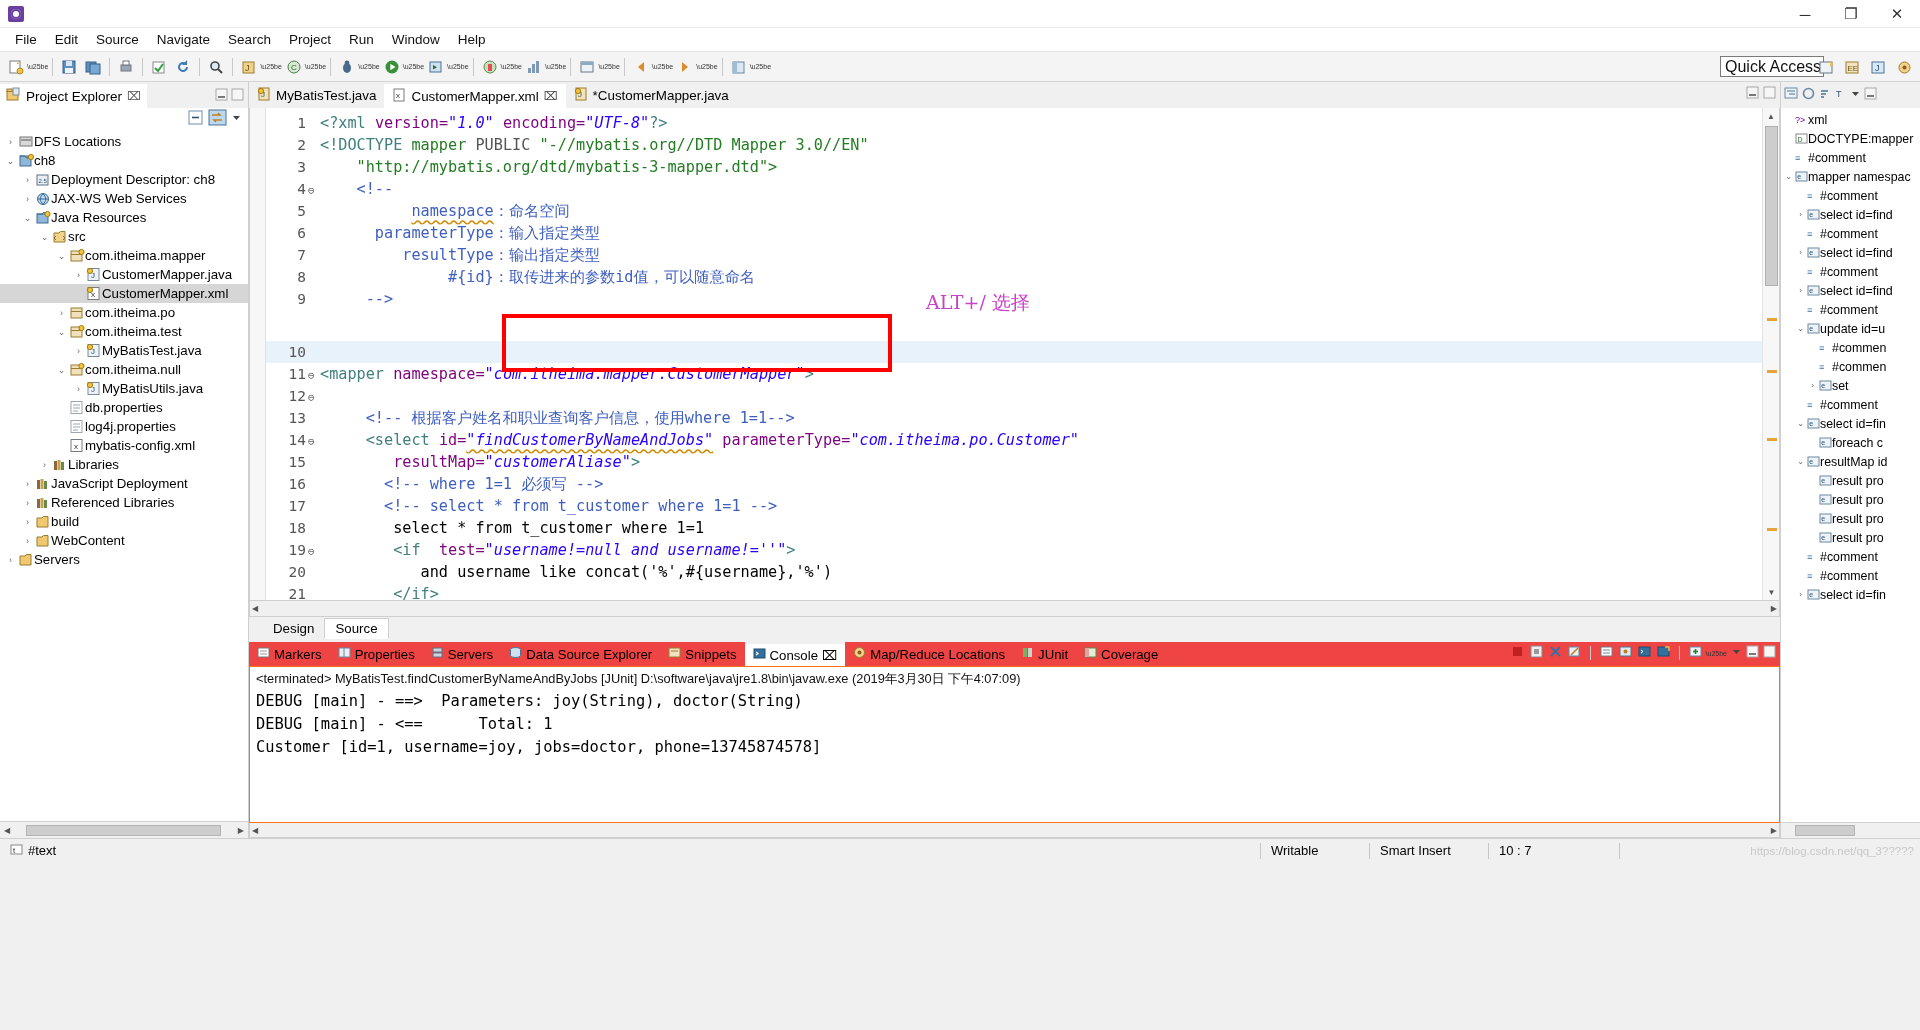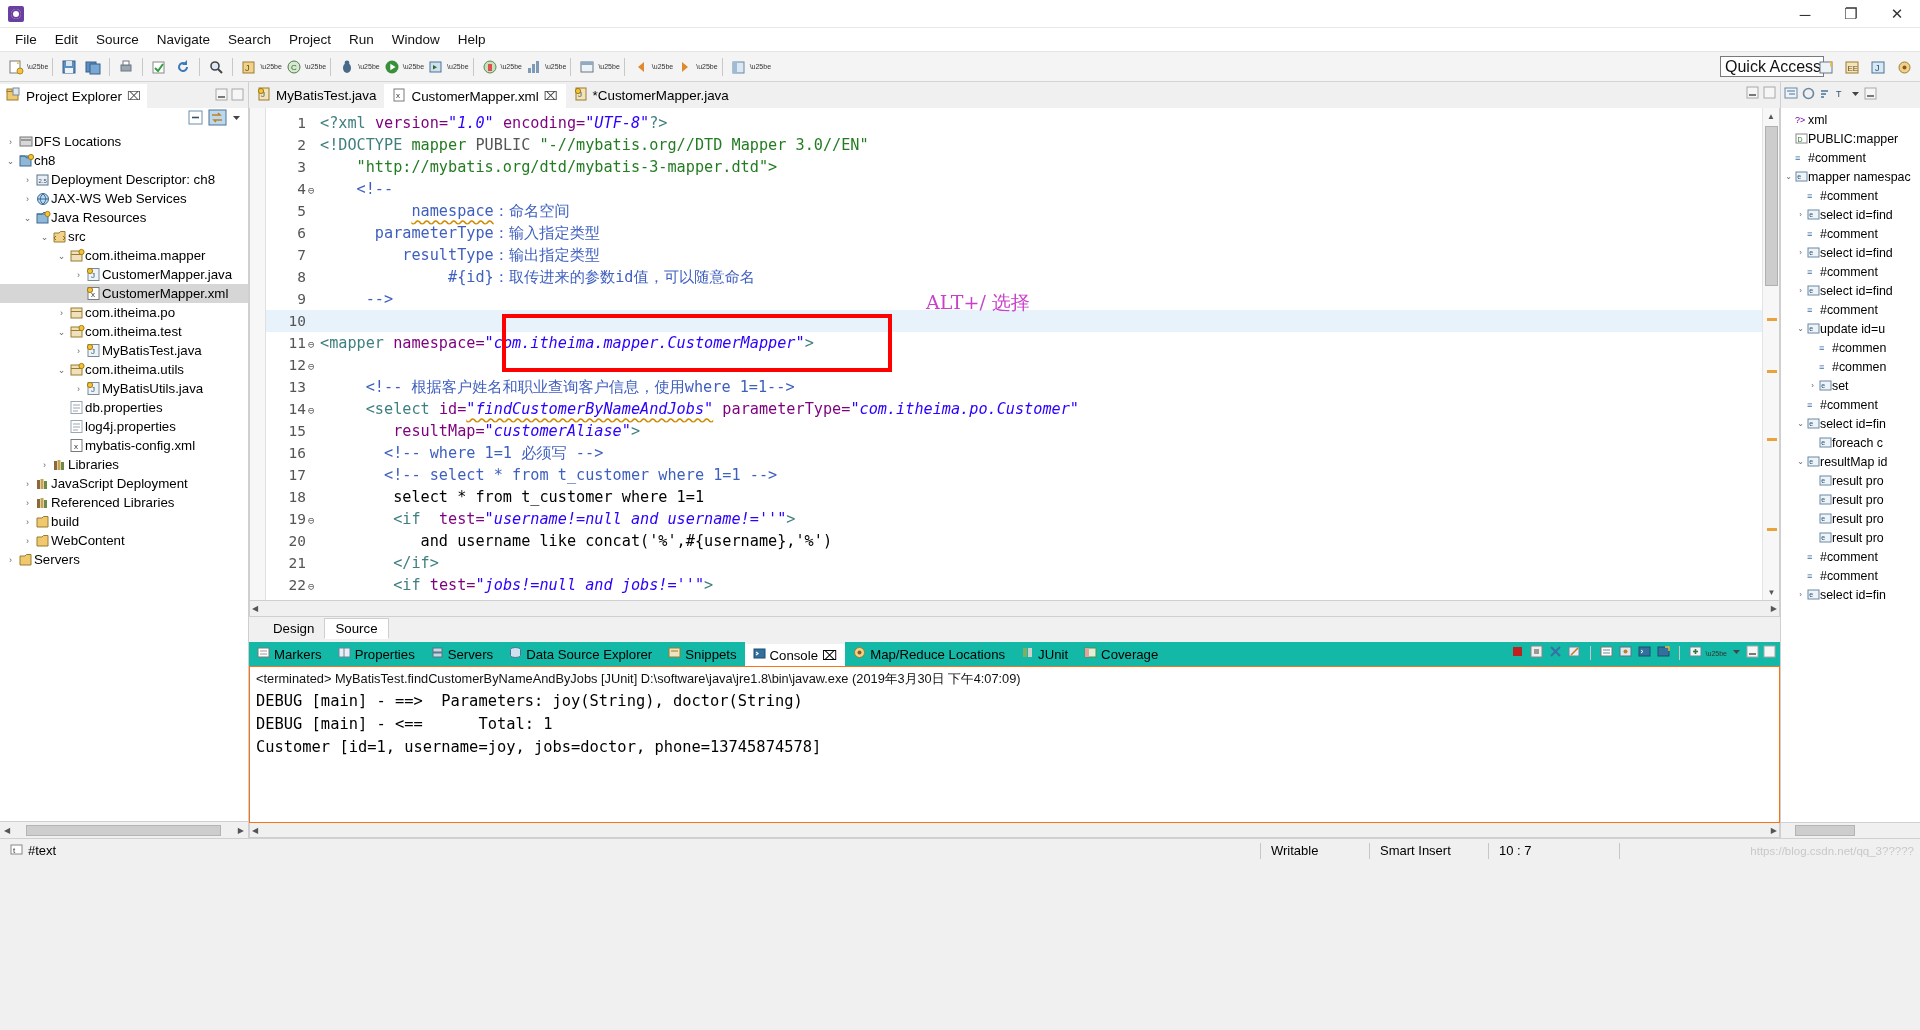--- a/index.html
+++ b/index.html
@@ -75,21 +75,21 @@
   #gutter-mark{ width:16px; background:#f7f7f7; border-right:1px solid #e0e0e0;
       position:relative; flex:0 0 16px; }
   #code-area{ flex:1; position:relative; overflow:hidden; min-width:0; }
   pre#code{ font-family:"DejaVu Sans Mono", monospace; font-size:15.2px; line-height:22px;
       margin:0; padding:4px 0 0 0; white-space:pre; }
   .ln{ display:block; height:22px; position:relative; }
   .lnum{ position:absolute; left:0; width:40px; text-align:right; color:#555;
       font-family:"DejaVu Sans Mono", monospace; font-size:14.5px; }
   .fold{ position:absolute; left:42px; width:10px; color:#666; font-size:11px; top:2px;}
   .ltxt{ margin-left:54px; display:inline-block; }
-  .hl-line{ background:#e8f2fb; }
+  .hl-line{ background:#e8f2fb;margin-top:31px; }
   .k-tag{ color:#3f7f7f; }
   .k-attr{ color:#7f007f; }
   .k-str{ color:#2a00ff; font-style:italic; }
   .k-cmt{ color:#3f5fbf; }
   .k-doct{ color:#555; }
   .k-green{ color:#237c22; }
   .k-blk{ color:#000; }
   .squig{ text-decoration:underline; text-decoration-style:wavy;
       text-decoration-color:#d08a00; text-underline-offset:3px; }
   #redbox{ position:absolute; border:4px solid #ff0000; pointer-events:none; }
@@ -103,21 +103,21 @@
   .ovmark{ position:absolute; right:2px; width:10px; height:3px; }
   #ed-hbar{ height:16px; background:#f0f0f0; border:1px solid #cfcfcf; border-top:none;
       display:flex; align-items:center; justify-content:space-between; padding:0 2px;
       font-size:8px; color:#555; }
   #designrow{ height:23px; background:#f0f0f0; display:flex; align-items:center; padding-left:14px; gap:0; }
   #designrow .dtab{ padding:2px 10px; font-size:13.3px; }
   #designrow .dtab.active{ background:#fff; border:1px solid #cfcfcf; border-bottom:1px solid #fff; }
 
   
   #console{ height:196px; display:flex; flex-direction:column; margin-top:2px; }
-  #cons-tabrow{ height:24px; background:#14b8a6; display:flex; align-items:center;
+  #cons-tabrow{ height:24px; background:#ef4444; display:flex; align-items:center;
       position:relative; gap:0; }
   .ctab{ display:flex; align-items:center; gap:4px; padding:0 8px; height:24px;
       font-size:13.2px; }
   .ctab.active{ background:#fff; border-top:2px solid #f0f0f0; font-weight:normal; }
   #cons-tools{ position:absolute; right:4px; top:2px; display:flex; align-items:center; gap:4px; }
   #cons-body{ flex:1; background:#fff; border:1px solid #f97316; padding:2px 4px; overflow:hidden;
       position:relative; }
   #cons-head{ font-size:12.8px; color:#111; padding:2px 2px 2px 2px;
       font-family:"Liberation Sans",sans-serif; }
   #cons-out{ font-family:"DejaVu Sans Mono", monospace; font-size:15.4px; line-height:23px;
@@ -502,21 +502,21 @@
         </div>
         <div class="row" style="padding-left: 55px;">
           <span class="arrow">⌄</span>
           <span class="ic">
             <svg width="16" height="15">
               <rect x="2" y="3" width="11" height="10" fill="#f0e0bc" stroke="#9a7c30"></rect>
               <line x1="2" y1="6.5" x2="13" y2="6.5" stroke="#9a7c30"></line>
               <circle cx="12.5" cy="4" r="2.6" fill="#f6c23a" stroke="#a07c10"></circle>
             </svg>
           </span>
-          <span>com.itheima.utils</span>
+          <span>com.itheima.null</span>
         </div>
         <div class="row" style="padding-left: 72px;">
           <span class="arrow">›</span>
           <span class="ic">
             <svg width="16" height="15">
               <rect x="2" y="1.5" width="11" height="12" fill="#eef3f8" stroke="#7a8a99"></rect>
               <text x="5" y="11" font-size="8" fill="#20506e">J</text>
               <circle cx="4" cy="4" r="2.6" fill="#f6c23a" stroke="#a07c10"></circle>
             </svg>
           </span>
@@ -853,21 +853,21 @@
           <span>xml</span>
         </div>
         <div class="orow" style="padding-left: 2px;">
           <span class="oarrow"></span>
           <span class="oic">
             <svg width="13" height="13">
               <rect x="1" y="2" width="11" height="9" fill="#fff" stroke="#888"></rect>
               <text x="2.5" y="9.5" font-size="7" fill="#2a7a2a">D</text>
             </svg>
           </span>
-          <span>PUBLIC:mapper</span>
+          <span>DOCTYPE:mapper</span>
         </div>
         <div class="orow" style="padding-left: 2px;">
           <span class="oarrow"></span>
           <span class="oic">
             <svg width="13" height="13">
               <text x="0" y="10" font-size="9" fill="#3a6ea5">≡</text>
             </svg>
           </span>
           <span>#comment</span>
         </div>

